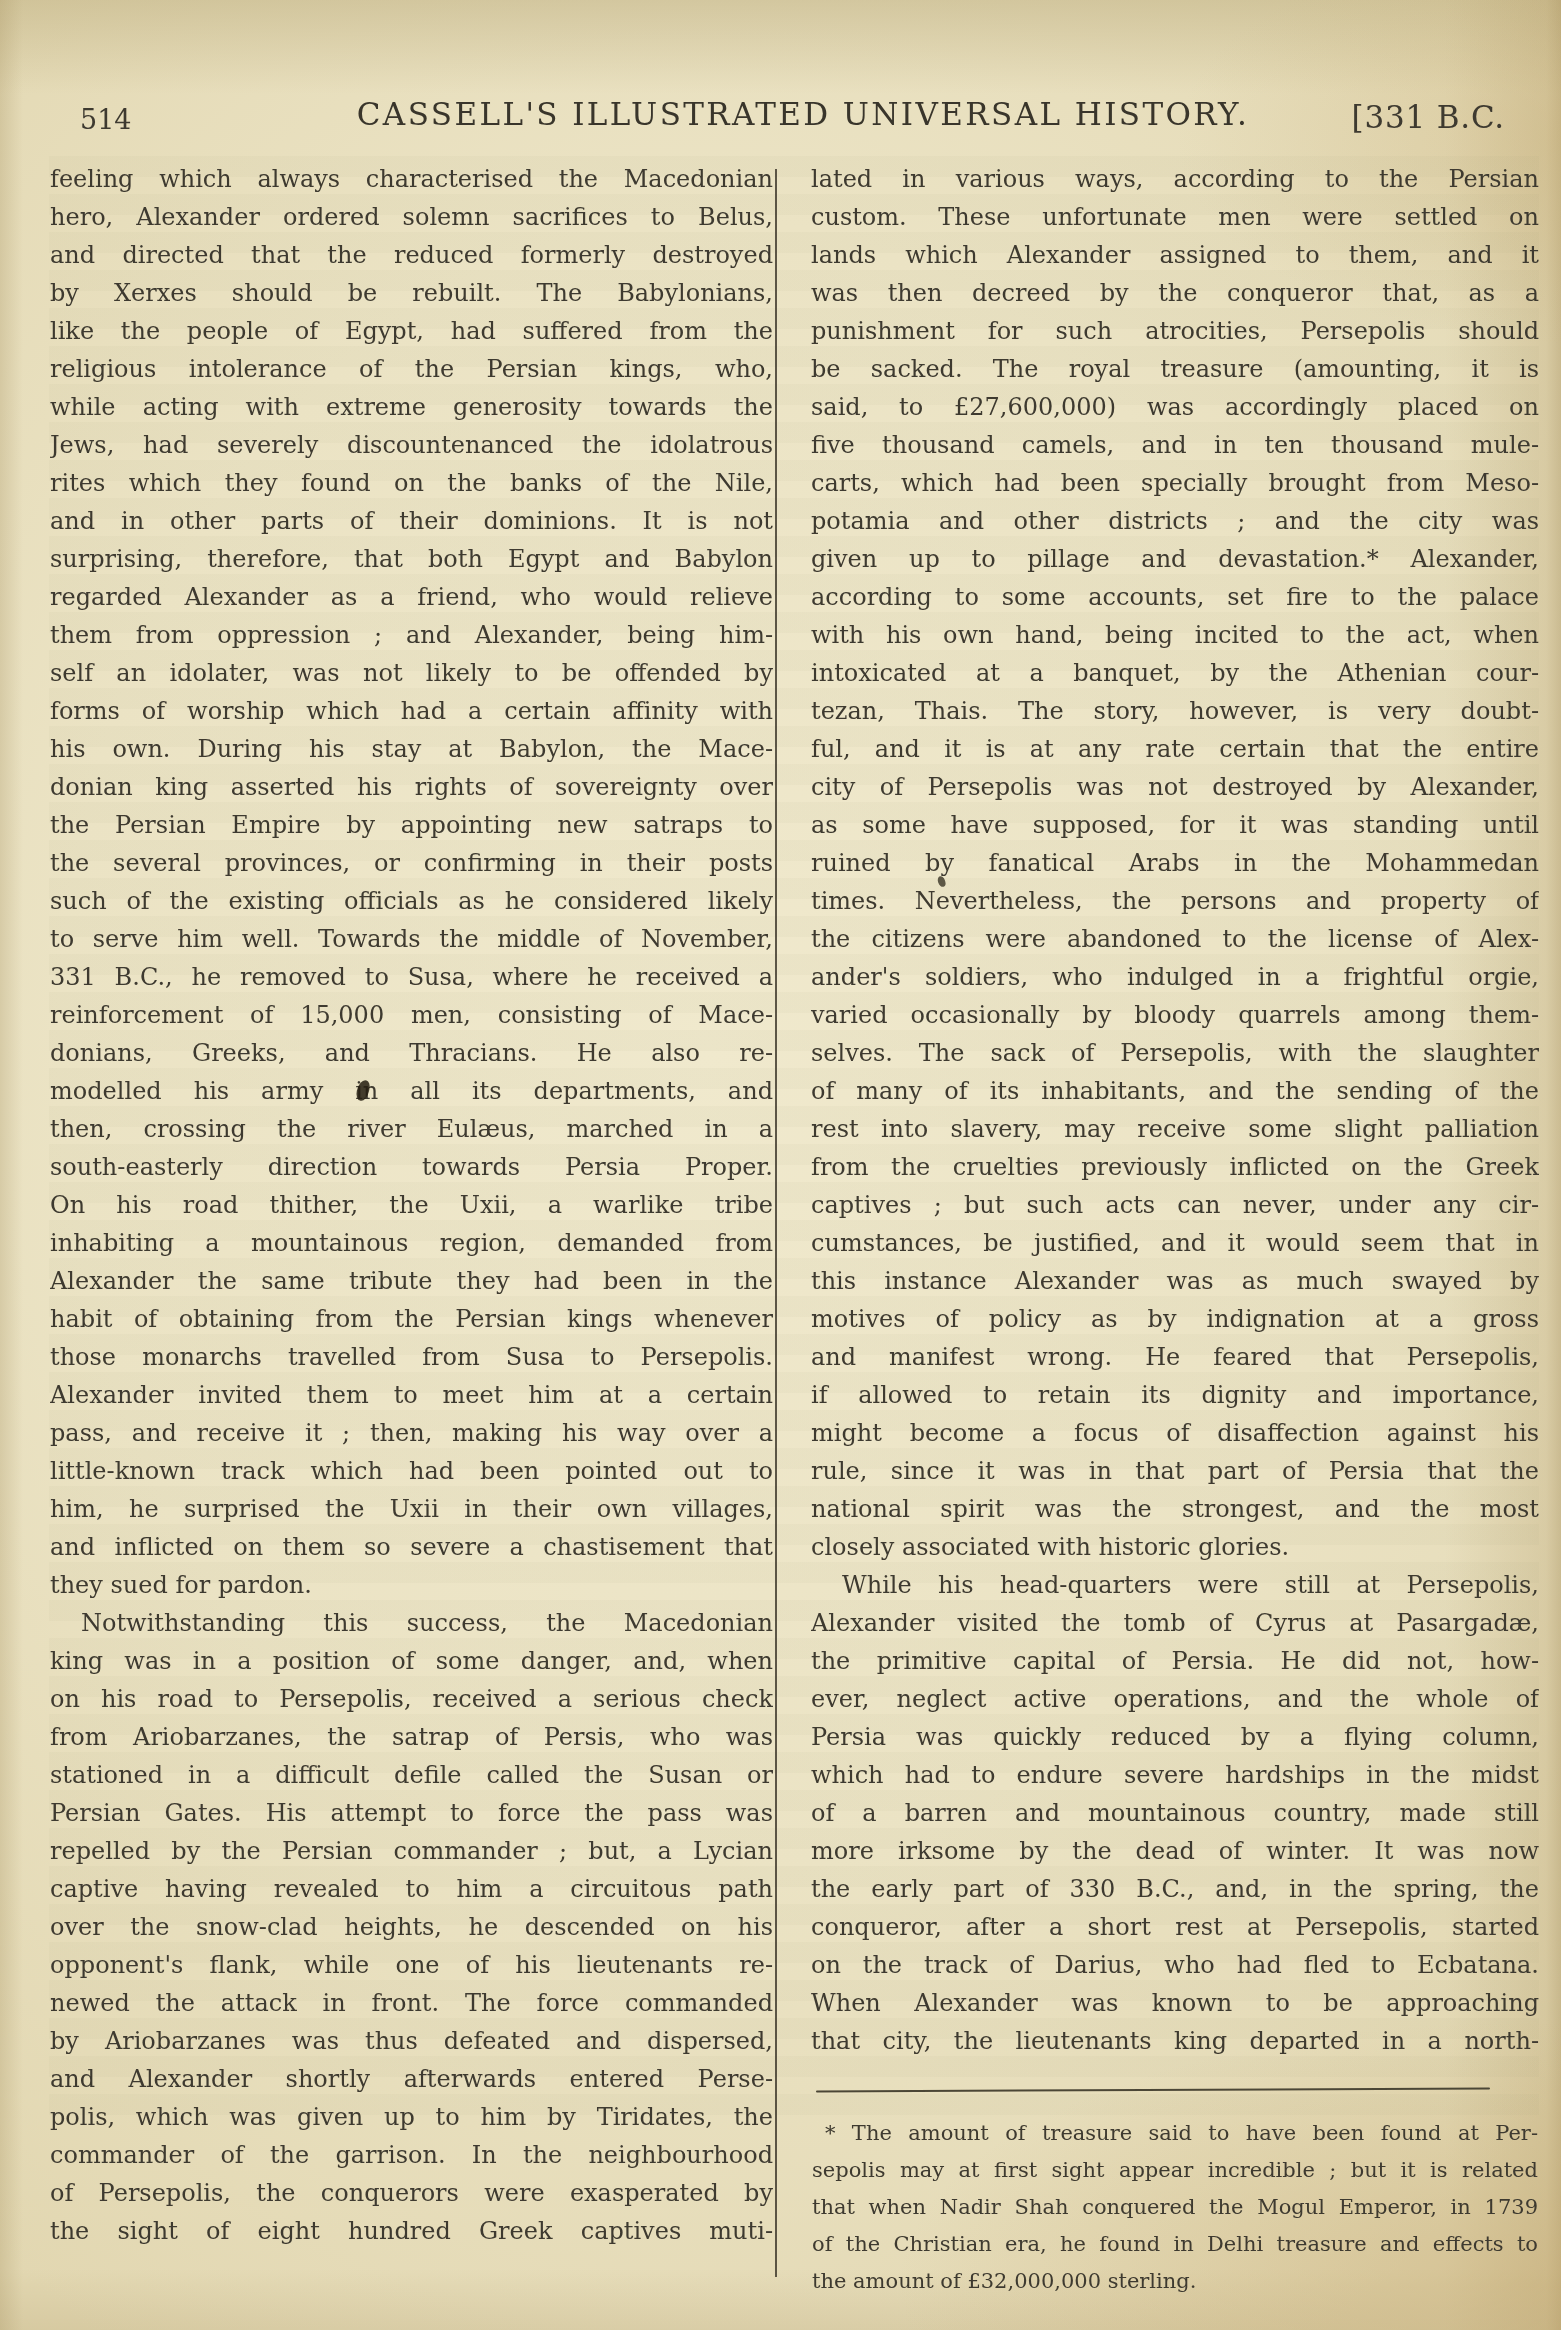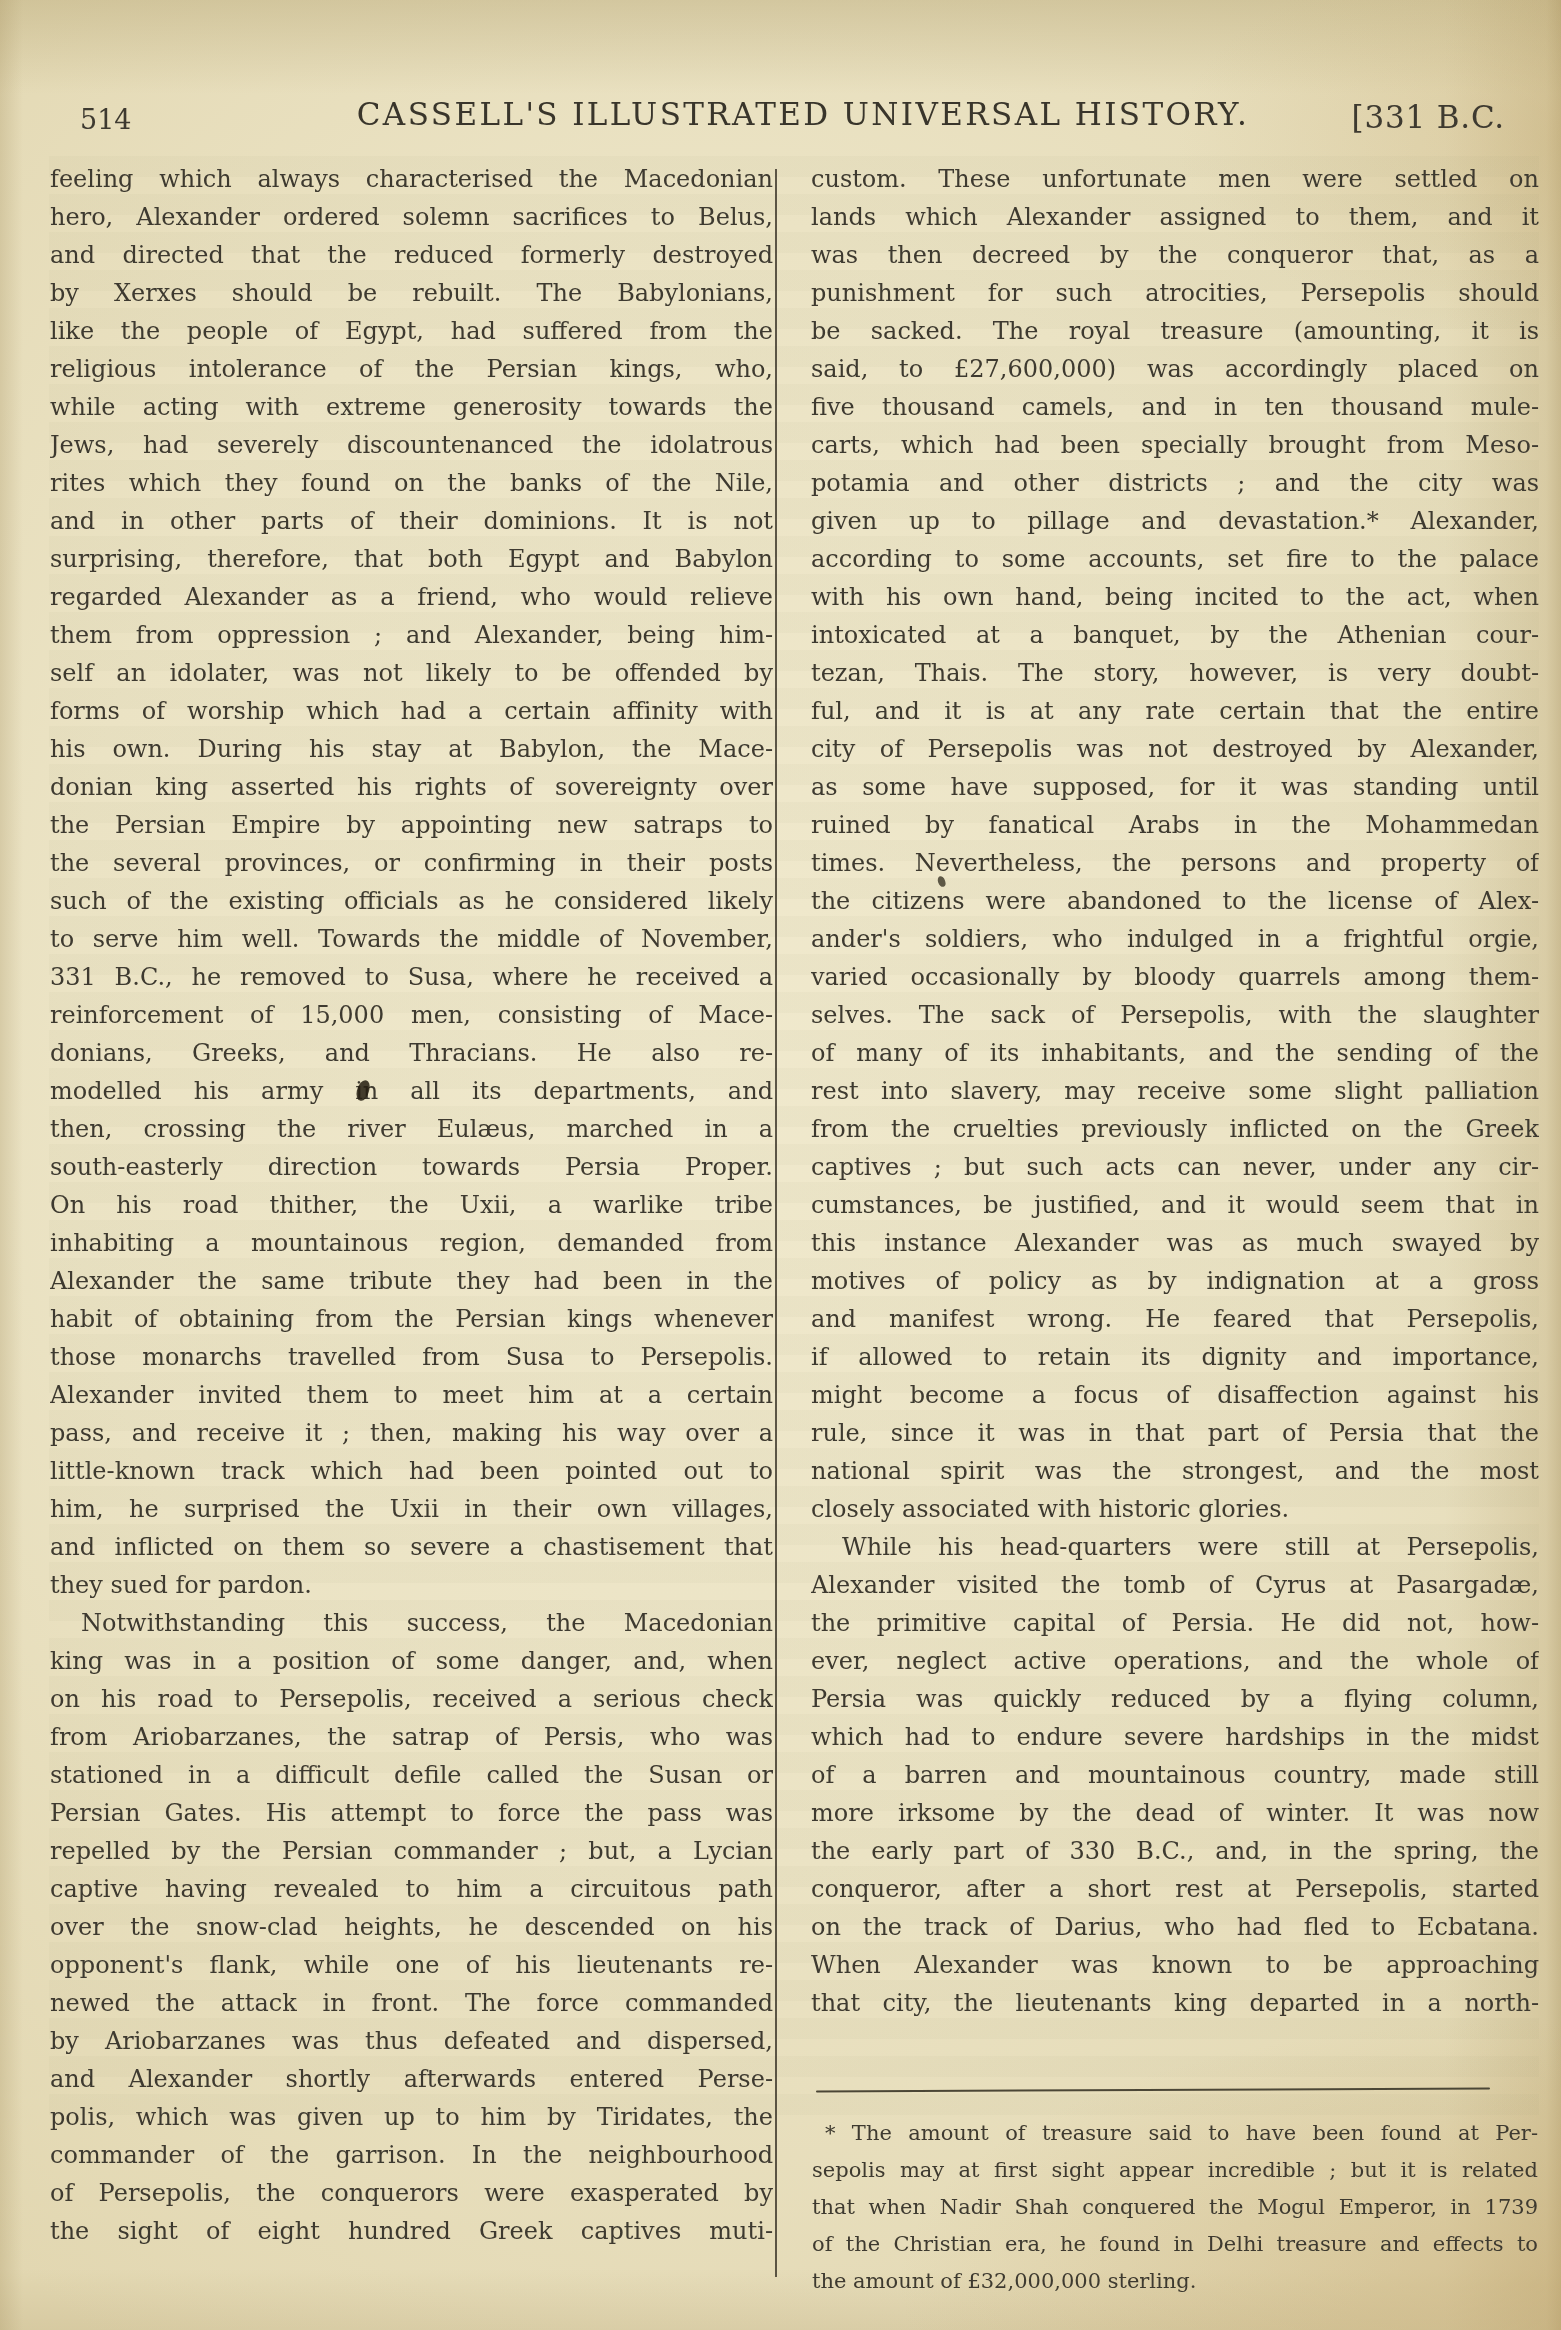--- a/index.html
+++ b/index.html
@@ -111,20 +111,21 @@
       <div class="ln">and Alexander shortly afterwards entered Perse-</div>
       <div class="ln">polis, which was given up to him by Tiridates, the</div>
       <div class="ln">commander of the garrison.  In the neighbourhood</div>
       <div class="ln">of Persepolis, the conquerors were exasperated by</div>
       <div class="ln">the sight of eight hundred Greek captives muti-</div>
     </div>
 
   <div class="divider"></div>
 
   <div class="col col-right">
+      <div class="ln">lated in various ways, according to the Persian</div>
       <div class="ln">custom.  These unfortunate men were settled on</div>
       <div class="ln">lands which Alexander assigned to them, and it</div>
       <div class="ln">was then decreed by the conqueror that, as a</div>
       <div class="ln">punishment for such atrocities, Persepolis should</div>
       <div class="ln">be sacked.  The royal treasure (amounting, it is</div>
       <div class="ln">said, to £27,600,000) was accordingly placed on</div>
       <div class="ln">five thousand camels, and in ten thousand mule-</div>
       <div class="ln">carts, which had been specially brought from Meso-</div>
       <div class="ln">potamia and other districts ; and the city was</div>
       <div class="ln">given up to pillage and devastation.*  Alexander,</div>

